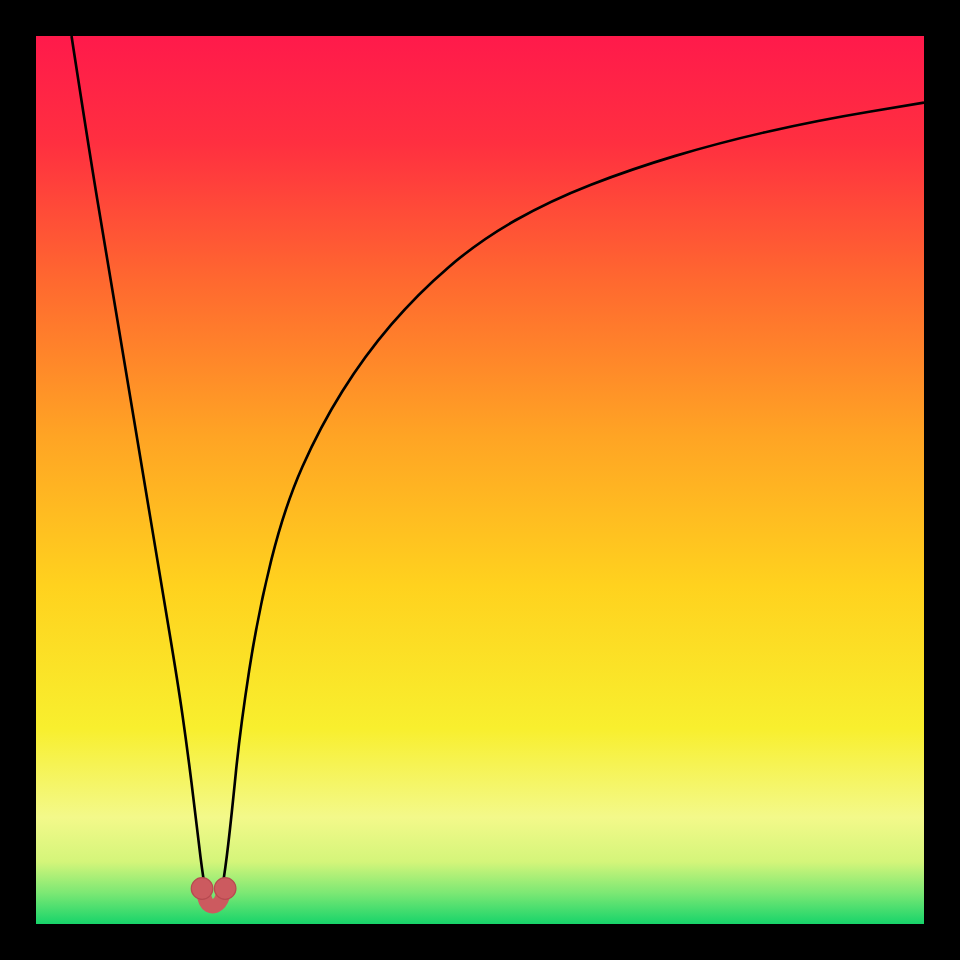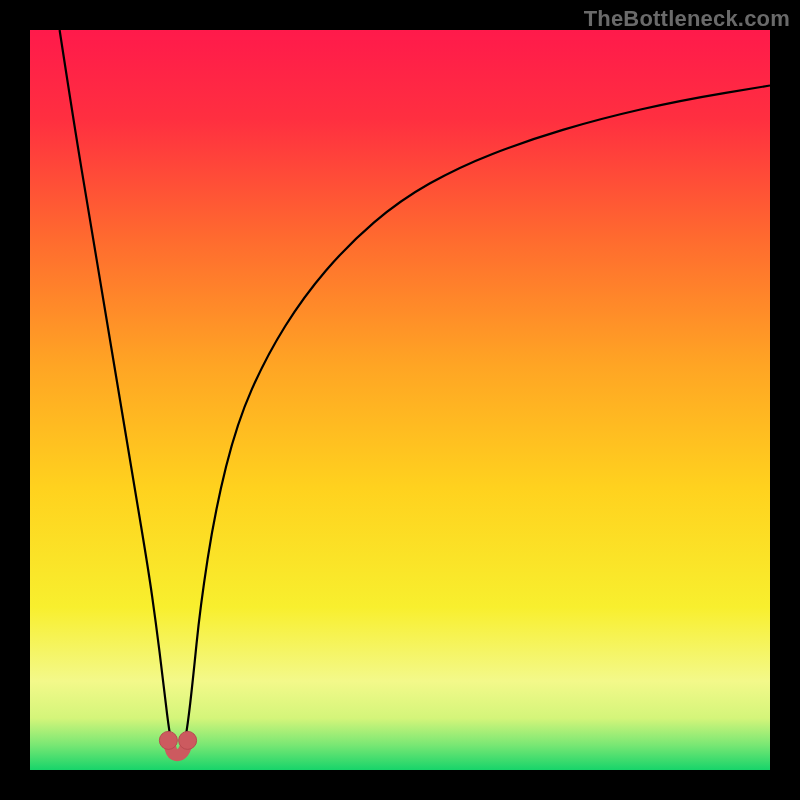--- a/index.html
+++ b/index.html
@@ -57,14 +57,13 @@
             <stop offset="100%" stop-color="#17d46a"></stop>
           </linearGradient>
         </defs>
         <rect x="0" y="0" width="740" height="740" fill="url(#bg-grad)"></rect>
         <path d="M 29.6 0 Q 44.4 96.20000000000005 51.8 140.60000000000002 Q 59.2 185 66.6 229.4 Q 74 273.8 81.4 318.2 Q 88.8 362.59999999999997 96.2 407 Q 103.60000000000001 451.4 111 495.8 Q 118.4 540.2 122.10000000000001 566.1 Q 125.80000000000001 592 129.5 621.6 Q 133.2 651.2 135.79 673.4000000000001 Q 138.38 695.6 140.6 708.55 Q 142.82 721.5 145.41 723.35 Q 148 725.2 150.58999999999997 723.35 Q 153.17999999999998 721.5 155.39999999999998 708.55 Q 157.62 695.6 160.21 673.4000000000001 Q 162.8 651.2 166.5 614.2 Q 170.20000000000002 577.2 177.60000000000002 529.1 Q 185 481 196.10000000000002 436.6 Q 207.20000000000002 392.20000000000005 222 358.9 Q 236.8 325.59999999999997 255.3 296 Q 273.8 266.4 296 240.5 Q 318.2 214.60000000000002 344.1 192.39999999999998 Q 370 170.19999999999993 399.6 153.55 Q 429.2 136.9000000000001 462.5 123.95000000000005 Q 495.8 111 532.8000000000001 99.89999999999998 Q 569.8000000000001 88.79999999999995 610.5 79.54999999999995 Q 651.2 70.29999999999995 695.6 62.89999999999998 T 740 55.5" fill="none" stroke="#000000" stroke-width="2.2"></path>
         <path d="M 138.38 710.4 Q 140.6 719.28 141.70999999999998 721.5 Q 142.82 723.72 144.29999999999998 724.46 Q 145.77999999999997 725.2 146.89 725.2 Q 148 725.2 149.11 724.83 Q 150.22 724.46 151.7 723.35 Q 153.17999999999998 722.24 154.29 720.02 Q 155.4 717.8 156.51 714.0999999999999 T 157.62 710.4" fill="none" stroke="#cc5a5f" stroke-width="12" stroke-linecap="round" stroke-linejoin="round"></path>
         <circle cx="138.38" cy="710.4" r="9" fill="#cc5a5f" stroke="#b74a50" stroke-width="1"></circle>
         <circle cx="157.62" cy="710.4" r="9" fill="#cc5a5f" stroke="#b74a50" stroke-width="1"></circle>
       </svg>
   </div>
-  <div class="watermark">TheBottleneck.com</div>
 </div>
 
 </body></html>

